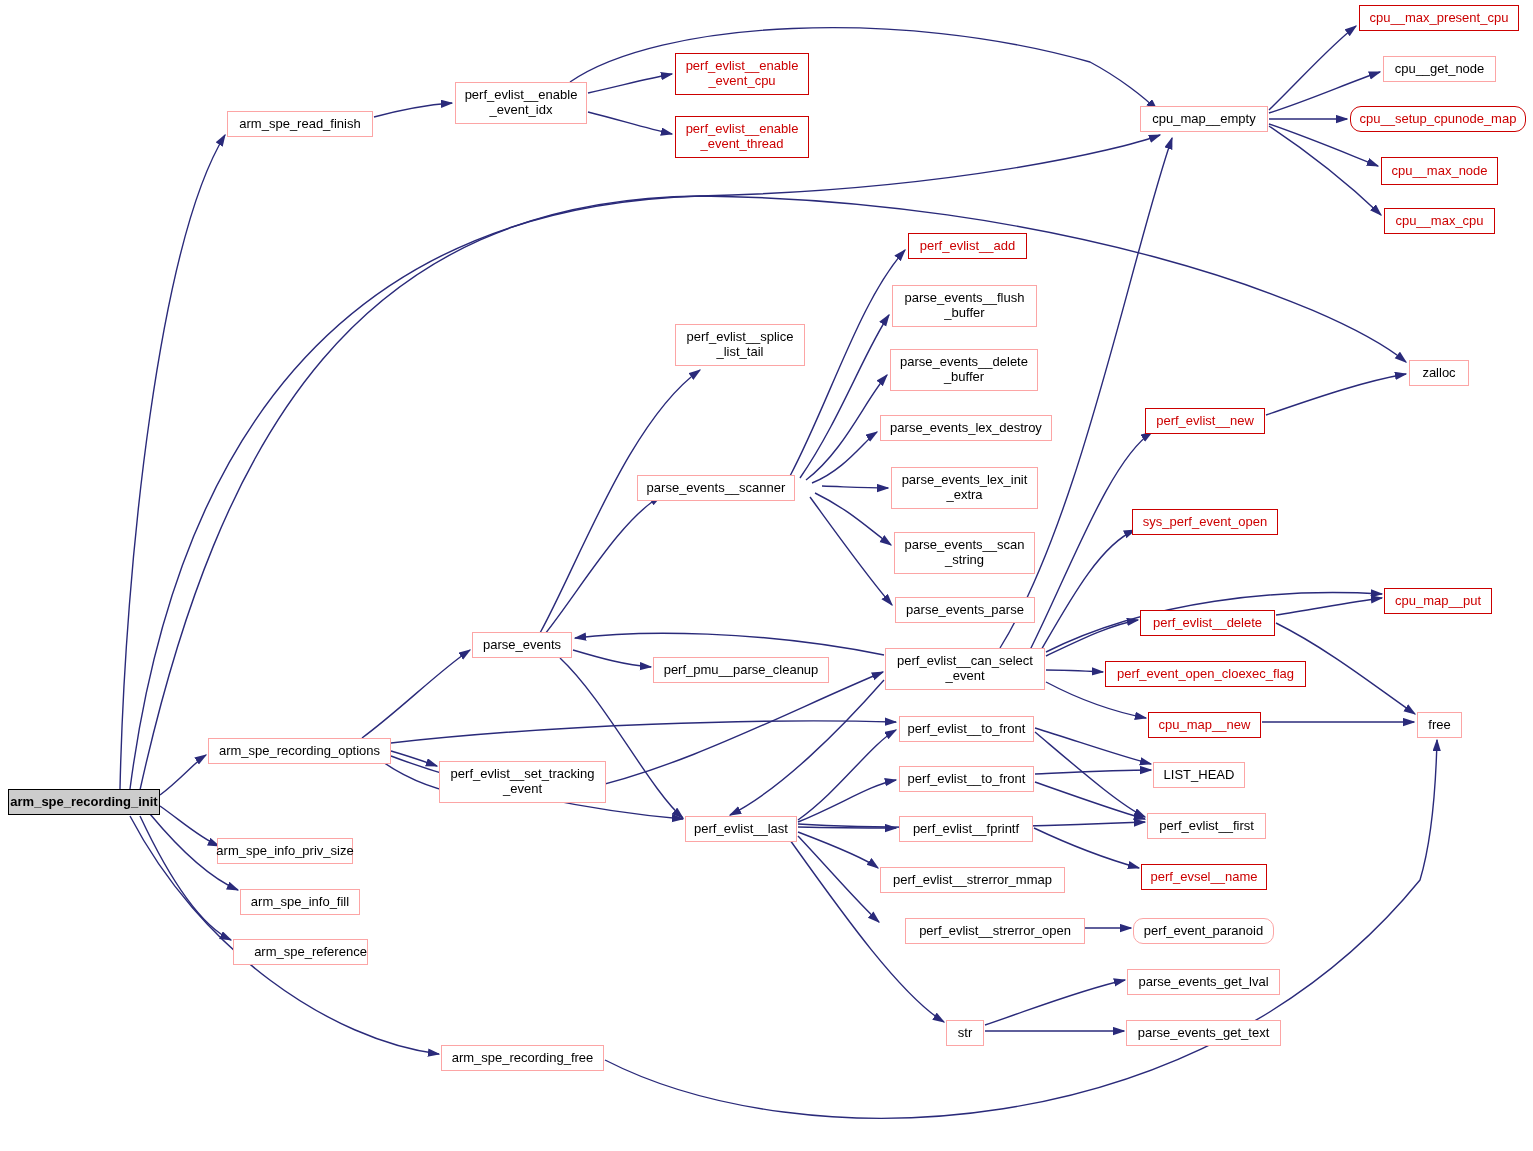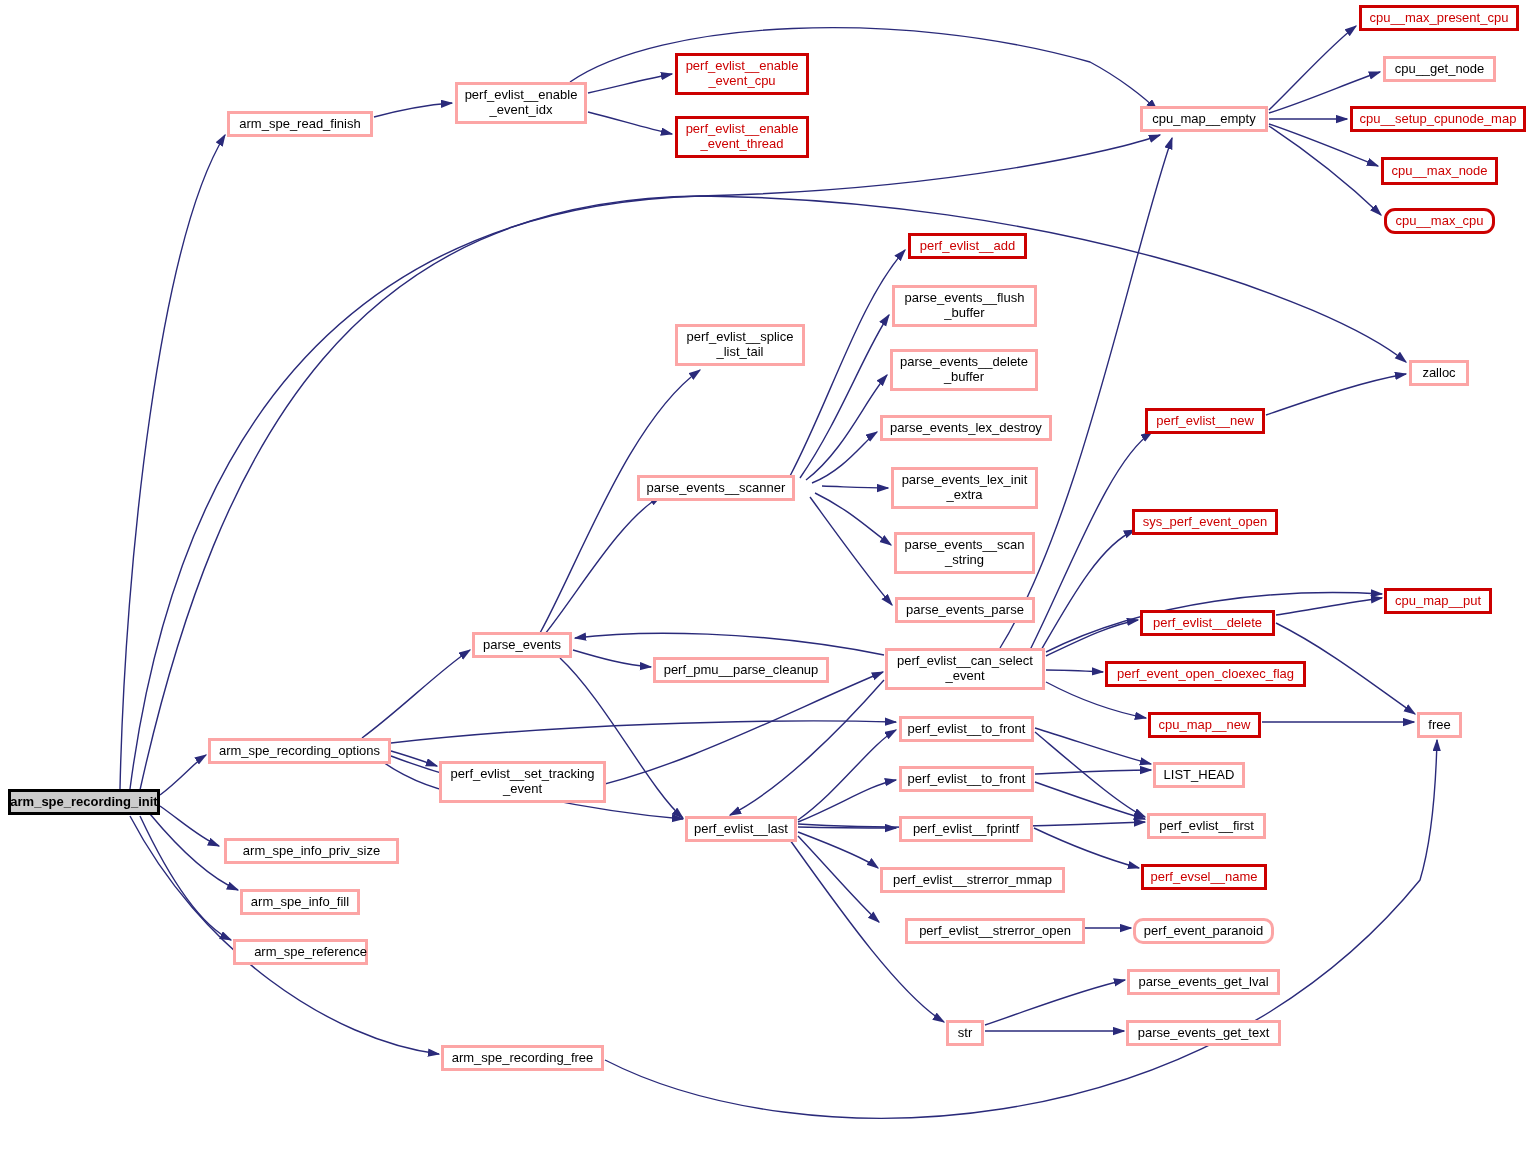--- a/index.html
+++ b/index.html
@@ -19,21 +19,21 @@
     position: absolute;
     left: 0;
     top: 0;
     width: 1533px;
     height: 1151px;
     pointer-events: none;
   }
   .node {
     position: absolute;
     box-sizing: border-box;
-    border: 3px solid #fca5a5;
+    border: 1px solid #fca5a5;
     background: #ffffff;
     color: #000000;
     font-size: 13px;
     line-height: 1.12;
     text-align: center;
     display: flex;
     align-items: center;
     justify-content: center;
     white-space: pre-line;
     padding: 0 3px;
@@ -176,23 +176,23 @@
       <div class="node" style="left: 227px; top: 111px; width: 146px; height: 26px;">arm_spe_read_finish</div>
       <div class="node" style="left: 455px; top: 82px; width: 132px; height: 42px;">perf_evlist__enable
 _event_idx</div>
       <div class="node red" style="left: 675px; top: 53px; width: 134px; height: 42px;">perf_evlist__enable
 _event_cpu</div>
       <div class="node red" style="left: 675px; top: 116px; width: 134px; height: 42px;">perf_evlist__enable
 _event_thread</div>
       <div class="node" style="left: 1140px; top: 106px; width: 128px; height: 26px;">cpu_map__empty</div>
       <div class="node red" style="left: 1359px; top: 5px; width: 160px; height: 26px;">cpu__max_present_cpu</div>
       <div class="node" style="left: 1383px; top: 56px; width: 113px; height: 26px;">cpu__get_node</div>
-      <div class="node red" style="left: 1350px; top: 106px; width: 176px; height: 26px;">cpu__setup_cpunode_map</div>
+      <div class="node red" style="left: 1350px; top: 106px; width: 176px; height: 26px; border-radius: 11px;">cpu__setup_cpunode_map</div>
       <div class="node red" style="left: 1381px; top: 157px; width: 117px; height: 28px;">cpu__max_node</div>
-      <div class="node red" style="left: 1384px; top: 208px; width: 111px; height: 26px; border-radius: 11px;">cpu__max_cpu</div>
+      <div class="node red" style="left: 1384px; top: 208px; width: 111px; height: 26px;">cpu__max_cpu</div>
       <div class="node red" style="left: 908px; top: 233px; width: 119px; height: 26px;">perf_evlist__add</div>
       <div class="node" style="left: 892px; top: 285px; width: 145px; height: 42px;">parse_events__flush
 _buffer</div>
       <div class="node" style="left: 675px; top: 324px; width: 130px; height: 42px;">perf_evlist__splice
 _list_tail</div>
       <div class="node" style="left: 890px; top: 349px; width: 148px; height: 42px;">parse_events__delete
 _buffer</div>
       <div class="node" style="left: 1409px; top: 360px; width: 60px; height: 26px;">zalloc</div>
       <div class="node" style="left: 880px; top: 415px; width: 172px; height: 26px;">parse_events_lex_destroy</div>
       <div class="node red" style="left: 1145px; top: 408px; width: 120px; height: 26px;">perf_evlist__new</div>
@@ -214,21 +214,21 @@
       <div class="node red" style="left: 1148px; top: 712px; width: 113px; height: 26px;">cpu_map__new</div>
       <div class="node" style="left: 899px; top: 716px; width: 135px; height: 26px;">perf_evlist__to_front</div>
       <div class="node" style="left: 208px; top: 738px; width: 183px; height: 26px;">arm_spe_recording_options</div>
       <div class="node" style="left: 1153px; top: 762px; width: 92px; height: 26px;">LIST_HEAD</div>
       <div class="node" style="left: 439px; top: 761px; width: 167px; height: 42px;">perf_evlist__set_tracking
 _event</div>
       <div class="node" style="left: 899px; top: 766px; width: 135px; height: 26px;">perf_evlist__to_front</div>
       <div class="node" style="left: 1147px; top: 813px; width: 119px; height: 26px;">perf_evlist__first</div>
       <div class="node" style="left: 685px; top: 816px; width: 112px; height: 26px;">perf_evlist__last</div>
       <div class="node" style="left: 899px; top: 816px; width: 134px; height: 26px;">perf_evlist__fprintf</div>
-      <div class="node" style="left: 224px; top: 838px; width: 175px; height: 26px;">arm_spe_info_priv_size</div>
+      <div class="node" style="left: 217px; top: 838px; width: 136px; height: 26px;">arm_spe_info_priv_size</div>
       <div class="node red" style="left: 1141px; top: 864px; width: 126px; height: 26px;">perf_evsel__name</div>
       <div class="node" style="left: 880px; top: 867px; width: 185px; height: 26px;">perf_evlist__strerror_mmap</div>
       <div class="node" style="left: 240px; top: 889px; width: 120px; height: 26px;">arm_spe_info_fill</div>
       <div class="node" style="left: 881px; top: 918px; width: 180px; height: 26px; margin-left: 24px;">perf_evlist__strerror_open</div>
       <div class="node" style="left: 1133px; top: 918px; width: 141px; height: 26px; border-radius: 10px;">perf_event_paranoid</div>
       <div class="node" style="left: 233px; top: 939px; width: 135px; height: 26px; padding-left: 23px;">arm_spe_reference</div>
       <div class="node" style="left: 1127px; top: 969px; width: 153px; height: 26px;">parse_events_get_lval</div>
       <div class="node" style="left: 946px; top: 1020px; width: 38px; height: 26px;">str</div>
       <div class="node" style="left: 1126px; top: 1020px; width: 155px; height: 26px;">parse_events_get_text</div>
       <div class="node" style="left: 441px; top: 1045px; width: 163px; height: 26px;">arm_spe_recording_free</div>

